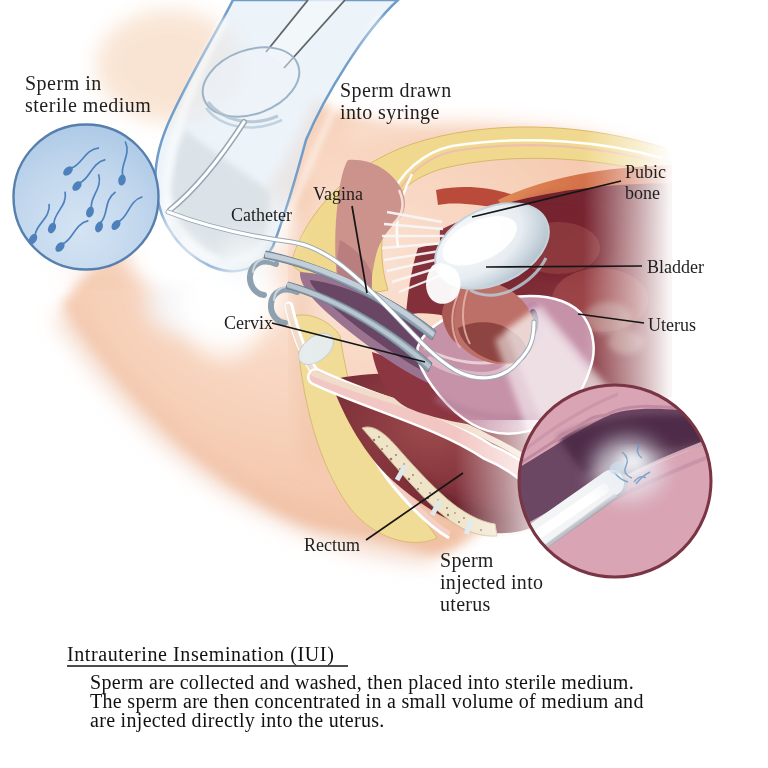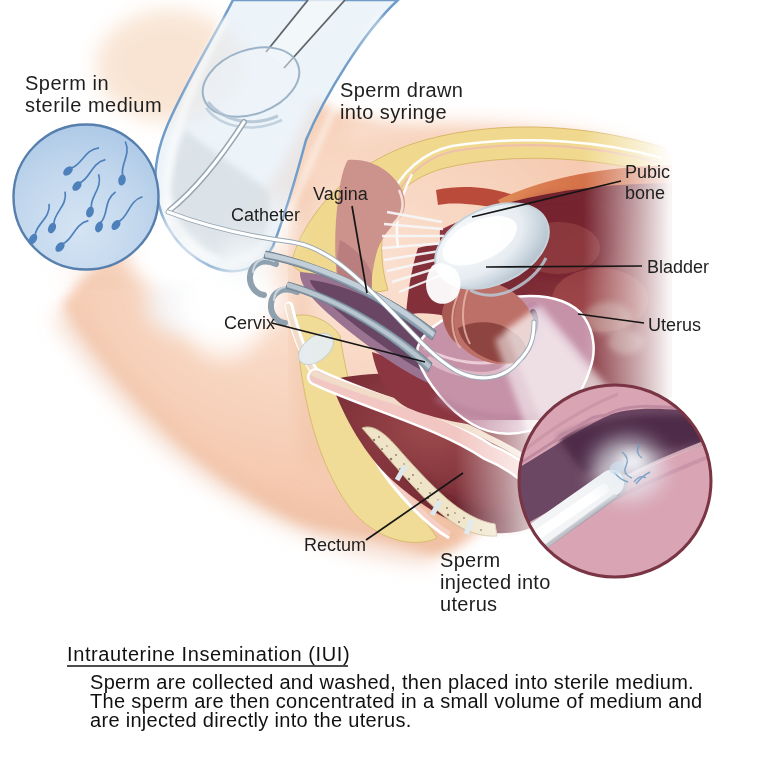--- a/index.html
+++ b/index.html
@@ -1,17 +1,17 @@
 <!DOCTYPE html>
 <html><head>
 <meta charset="utf-8">
 <style>
   html,body{margin:0;padding:0;background:#fff;}
   #stage{position:relative;width:768px;height:768px;background:#fff;overflow:hidden;
-         font-family:Liberation Sans, sans-serif;}
+         font-family:Liberation Serif, serif;}
 </style>
 </head>
 <body>
 <div id="stage">
 <svg width="768" height="768" viewBox="0 0 768 768" xmlns="http://www.w3.org/2000/svg">
 <defs>
   <radialGradient id="skinG" cx="42%" cy="38%" r="75%">
     <stop offset="0%" stop-color="#fbe4d6"></stop>
     <stop offset="55%" stop-color="#f6cdb4"></stop>
     <stop offset="100%" stop-color="#eeb898"></stop>

